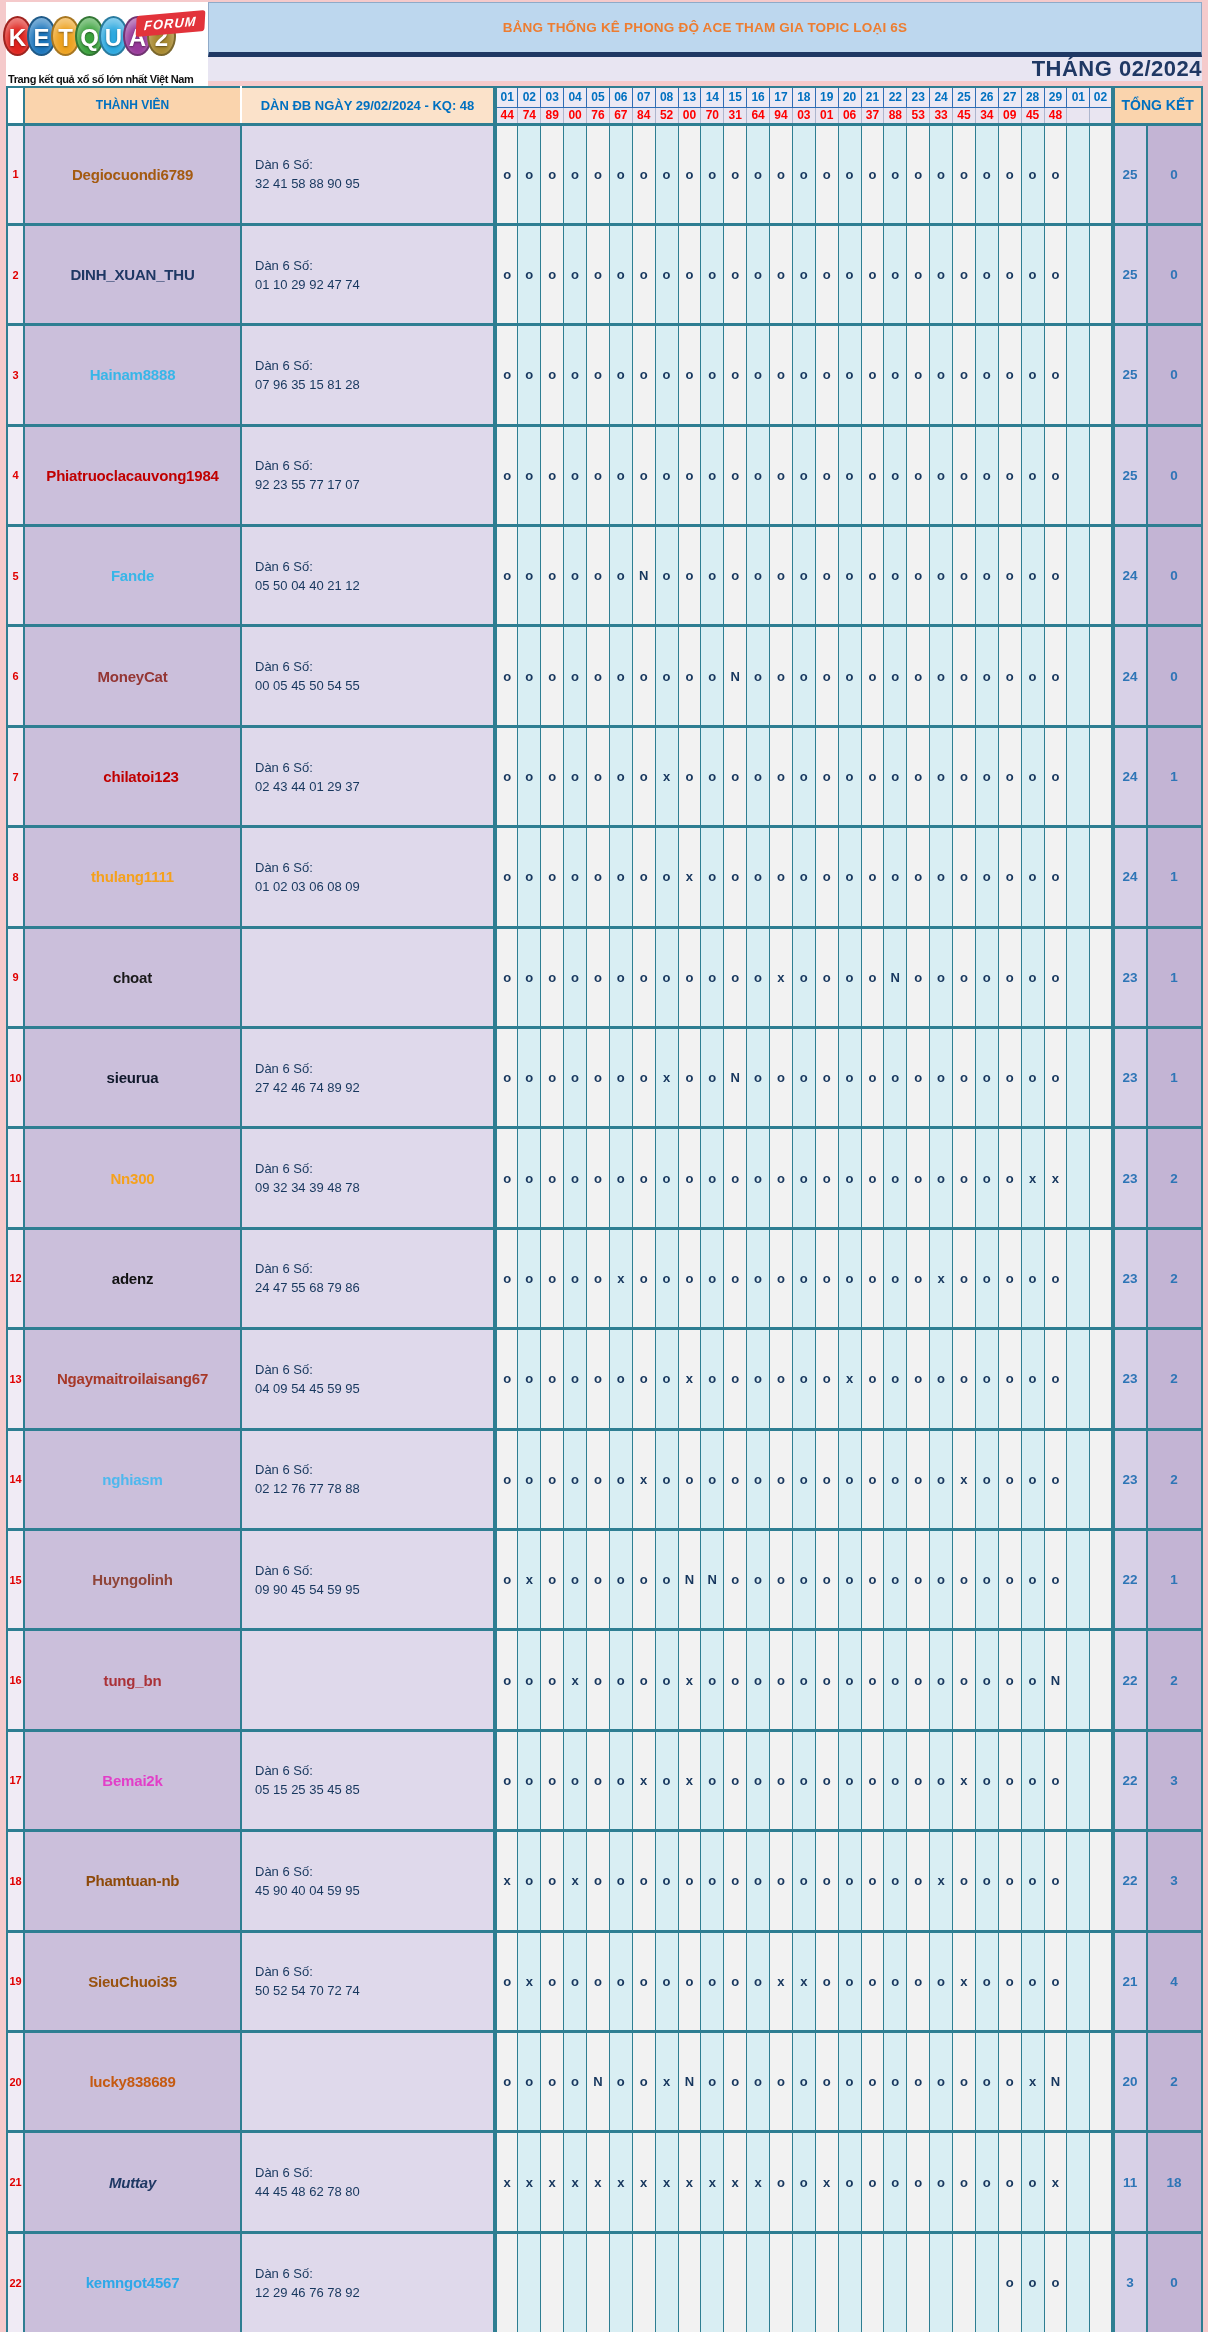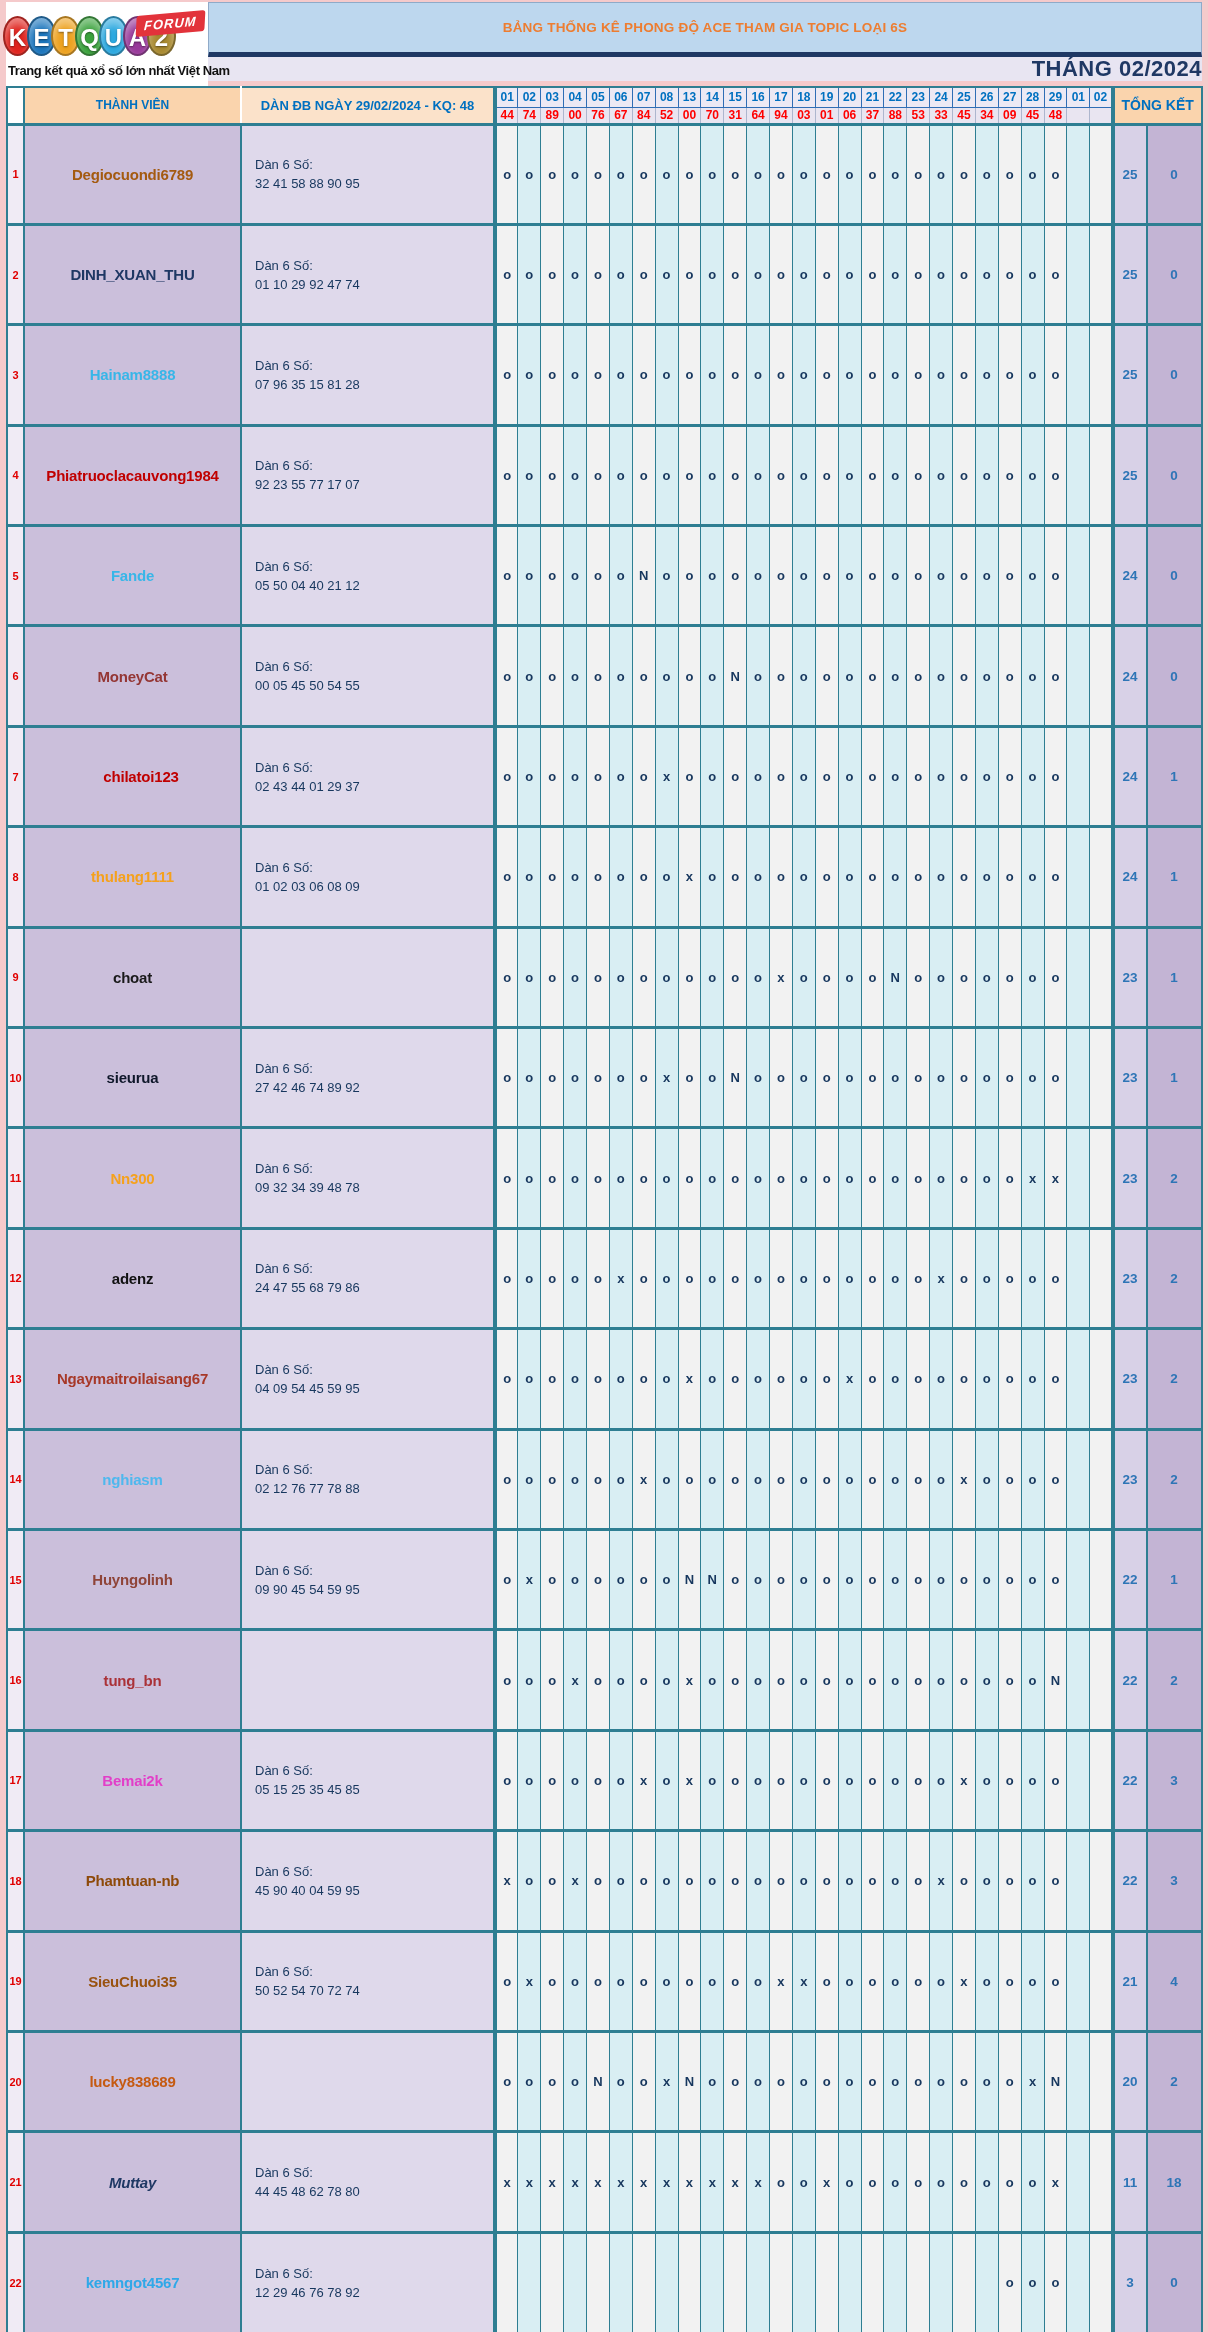--- a/index.html
+++ b/index.html
@@ -19,22 +19,22 @@
   .topbar{display:flex;width:1196px;height:84px;}
   .logo-box{width:202px;height:84px;background:#ffffff;position:relative;flex:none;}
   .logo-letters{position:absolute;left:2px;top:14px;white-space:nowrap;}
   .ball{display:inline-block;width:29px;height:40px;border-radius:50%;color:#fff;
         font-weight:800;font-size:24px;line-height:40px;text-align:center;
         margin-left:-5px;border:2px solid rgba(40,40,40,.35);
         text-shadow:0 1px 2px rgba(0,0,0,.45);box-shadow:inset 0 6px 8px rgba(255,255,255,.45);}
   .forum-badge{position:absolute;right:3px;top:11px;background:#E2333B;color:#fff;
         font-style:italic;font-weight:800;font-size:13px;letter-spacing:1px;
         padding:3px 8px;border-radius:3px;transform:rotate(-5deg) skewX(-8deg);}
-  .tagline{position:absolute;left:2px;bottom:8px;width:232px;color:#111;
-        font-size:13px;font-weight:700;letter-spacing:-0.4px;white-space:nowrap;}
+  .tagline{position:absolute;left:2px;bottom:1px;width:232px;color:#111;
+        font-size:11px;font-weight:700;letter-spacing:-0.4px;white-space:nowrap;}
   .right-top{flex:1;display:flex;flex-direction:column;}
   .title-bar{height:55px;background:var(--titlebg);border:1px solid #8FAAC8;
         border-bottom:5px solid var(--navy);display:flex;align-items:center;justify-content:center;}
   .title-bar span{color:#ED7D31;font-weight:700;font-size:13.5px;letter-spacing:.2px;}
   .month-bar{height:24px;background:#E8E5F2;display:flex;align-items:center;justify-content:flex-end;}
   .month-bar span{color:var(--navy);font-weight:800;font-size:22px;letter-spacing:.5px;}
 
   
   table.stat{border-collapse:collapse;table-layout:fixed;width:1196px;
         border:2px solid var(--teal);background:#fff;}

